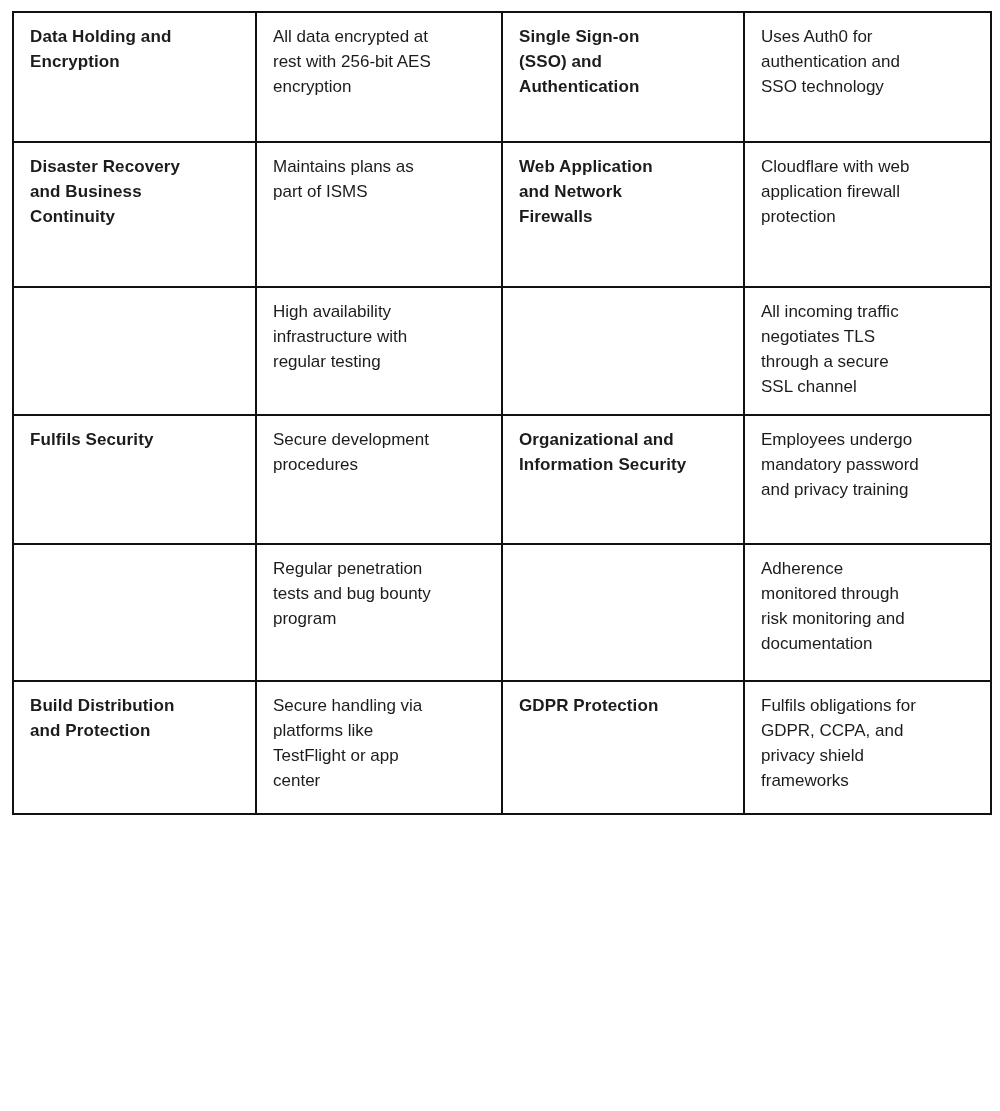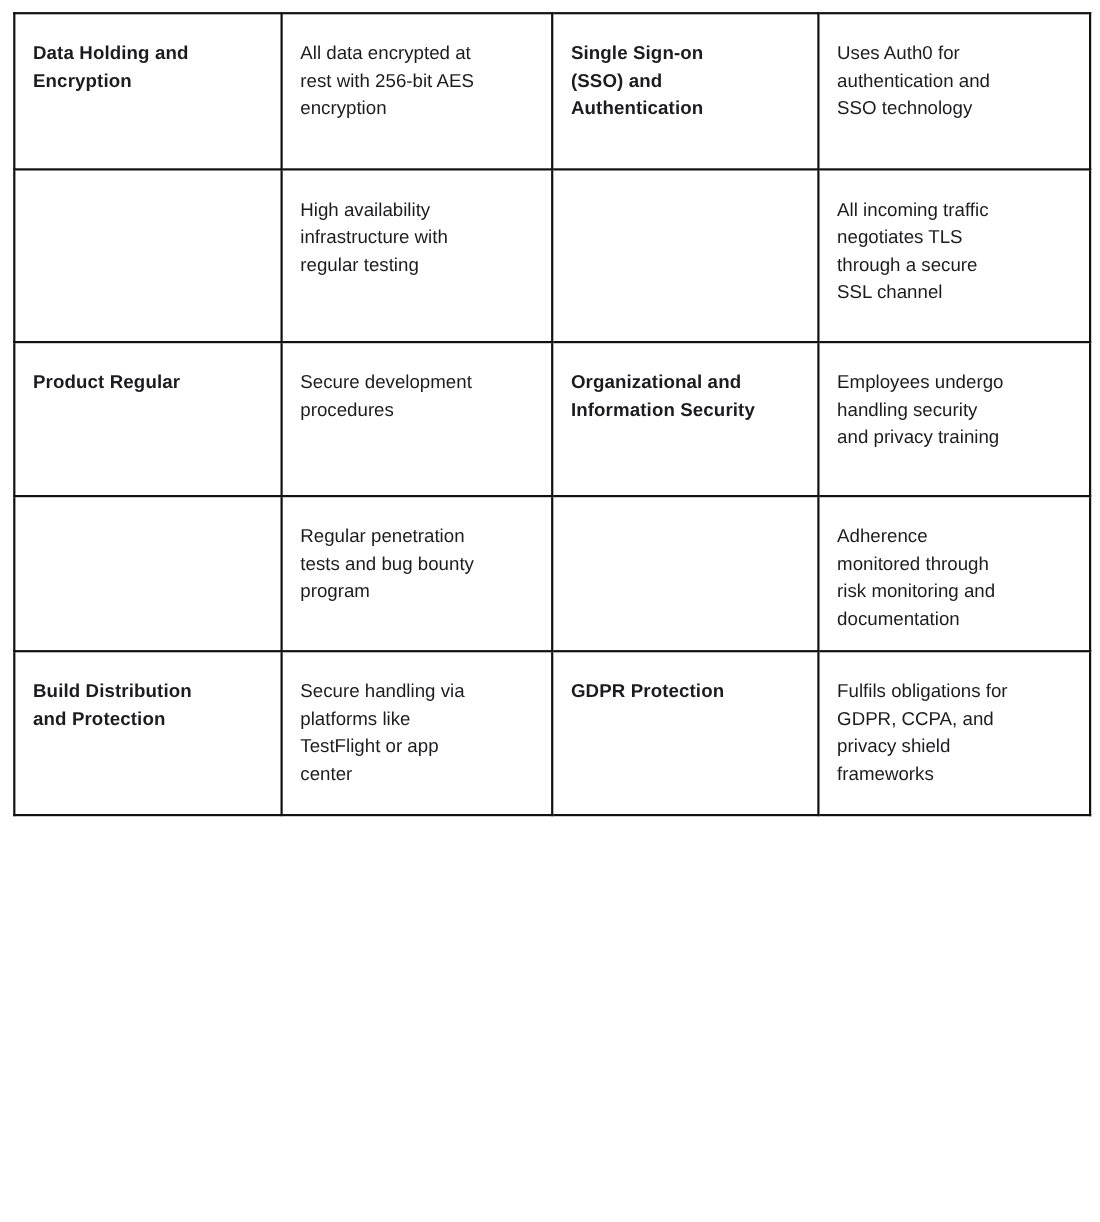--- a/index.html
+++ b/index.html
@@ -18,21 +18,21 @@
     left: 12px;
     top: 11px;
     width: 978px;
     border-collapse: collapse;
     table-layout: fixed;
     background: #ffffff;
   }
   .doc-table td {
     border: 2px solid #111111;
     vertical-align: top;
-    padding: 23px 16px 10px 16px;
+    padding: 11px 16px 10px 16px;
     font-size: 17px;
     line-height: 25px;
     color: #1c1c1e;
     white-space: pre-line;
     overflow: hidden;
     margin-left: 32px;
   }
   .doc-table td.cat {
     font-weight: bold;
     letter-spacing: 0.1px;
@@ -65,38 +65,51 @@
 rest with 256-bit AES
 encryption</td>
       <td class="cat">Single Sign-on
 (SSO) and
 Authentication</td>
       <td>Uses Auth0 for
 authentication and
 SSO technology</td>
     </tr>
     <tr>
+      <td class="cat">Disaster Recovery
+and Business
+Continuity</td>
+      <td>Maintains plans as
+part of ISMS</td>
+      <td class="cat">Web Application
+and Network
+Firewalls</td>
+      <td>Cloudflare with web
+application firewall
+protection</td>
+    </tr>
+    <tr>
       <td class="cat"></td>
       <td>High availability
 infrastructure with
 regular testing</td>
       <td class="cat"></td>
       <td>All incoming traffic
 negotiates TLS
 through a secure
 SSL channel</td>
     </tr>
     <tr>
-      <td class="cat">Product Regular</td>
+      <td class="cat">Fulfils Security</td>
       <td>Secure development
 procedures</td>
       <td class="cat">Organizational and
 Information Security</td>
       <td>Employees undergo
-handling security
+mandatory password
 and privacy training</td>
     </tr>
     <tr>
       <td class="cat"></td>
       <td>Regular penetration
 tests and bug bounty
 program</td>
       <td class="cat"></td>
       <td>Adherence
 monitored through

